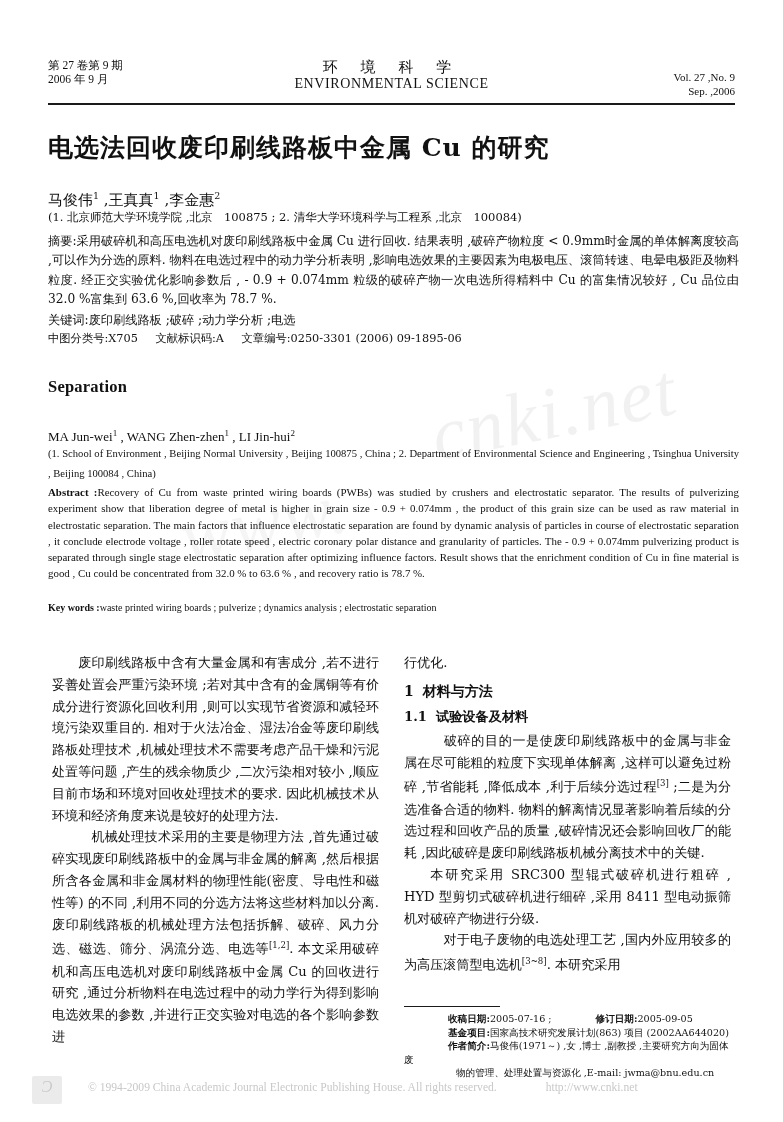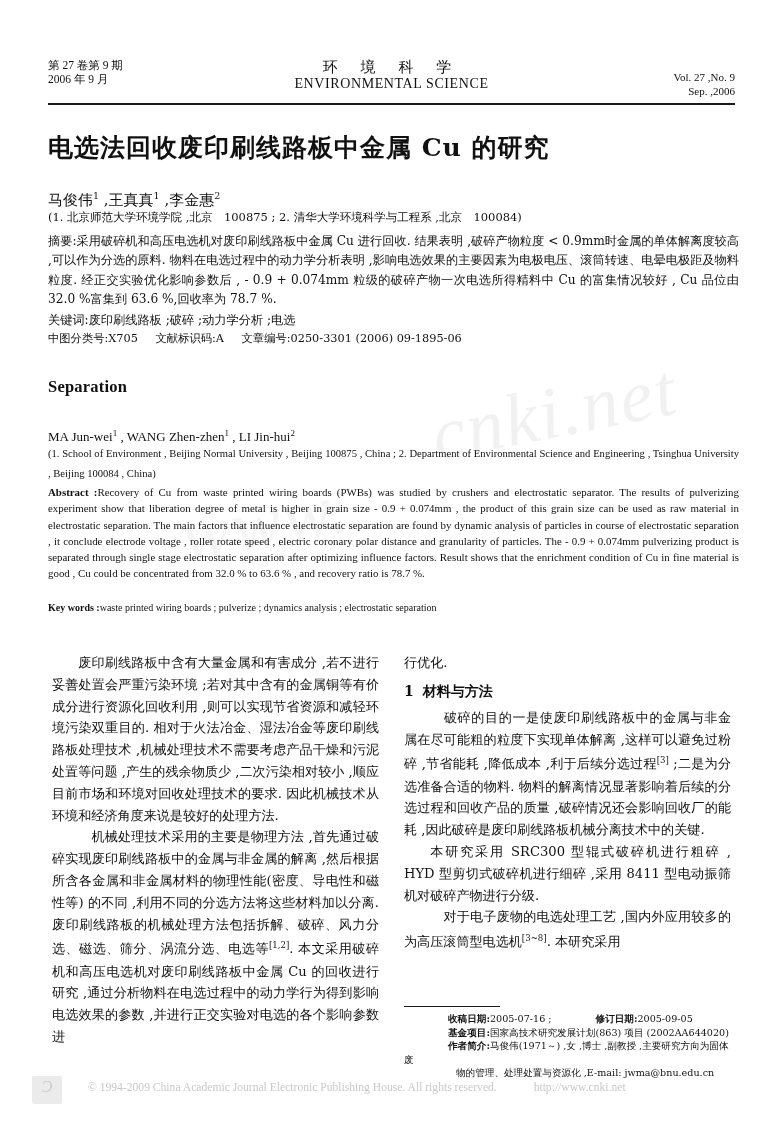--- a/index.html
+++ b/index.html
@@ -310,21 +310,21 @@
   }
   .copy-text {
     position: absolute;
     left: 88px;
     top: 5px;
     font-size: 11.6px;
     color: #c8c8c8;
     font-family: "Liberation Serif", serif;
     white-space: nowrap;
   }
-  .copy-text .url { margin-left: 18px; padding-left: 16px; }
+  .copy-text .url { margin-left: 30px; padding-left: 16px; }
 </style>
 </head>
 <body>
 
 <div class="page">
 
   <div class="watermark">cnki.net</div>
   <div class="watermark2">www.</div>
 
   <div class="masthead">
@@ -380,20 +380,23 @@
     <p class="ind">　机械处理技术采用的主要是物理方法 ,首先通过破碎实现废印刷线路板中的金属与非金属的解离 ,然后根据所含各金属和非金属材料的物理性能(密度、导电性和磁性等) 的不同 ,利用不同的分选方法将这些材料加以分离. 废印刷线路板的机械处理方法包括拆解、破碎、风力分选、磁选、筛分、涡流分选、电选等<sup>[1,2]</sup>. 本文采用破碎机和高压电选机对废印刷线路板中金属 Cu 的回收进行研究 ,通过分析物料在电选过程中的动力学行为得到影响电选效果的参数 ,并进行正交实验对电选的各个影响参数进</p>
   </div>
 
   <div class="col col-right">
     <p>行优化.</p>
 
     <h2 class="sec">
       <span class="num">1</span><span>材料与方法</span>
     </h2>
 
+    <h3 class="sub">
+      <span class="num">1.1</span><span>试验设备及材料</span>
+    </h3>
 
     <p class="ind">　破碎的目的一是使废印刷线路板中的金属与非金属在尽可能粗的粒度下实现单体解离 ,这样可以避免过粉碎 ,节省能耗 ,降低成本 ,利于后续分选过程<sup>[3]</sup> ;二是为分选准备合适的物料. 物料的解离情况显著影响着后续的分选过程和回收产品的质量 ,破碎情况还会影响回收厂的能耗 ,因此破碎是废印刷线路板机械分离技术中的关键.</p>
 
     <p class="ind">本研究采用 SRC300 型辊式破碎机进行粗碎 , HYD 型剪切式破碎机进行细碎 ,采用 8411 型电动振筛机对破碎产物进行分级.</p>
 
     <p class="ind">　对于电子废物的电选处理工艺 ,国内外应用较多的为高压滚筒型电选机<sup>[3~8]</sup>. 本研究采用</p>
   </div>
 
   <div class="fn-rule"></div>
   <div class="footnotes">

